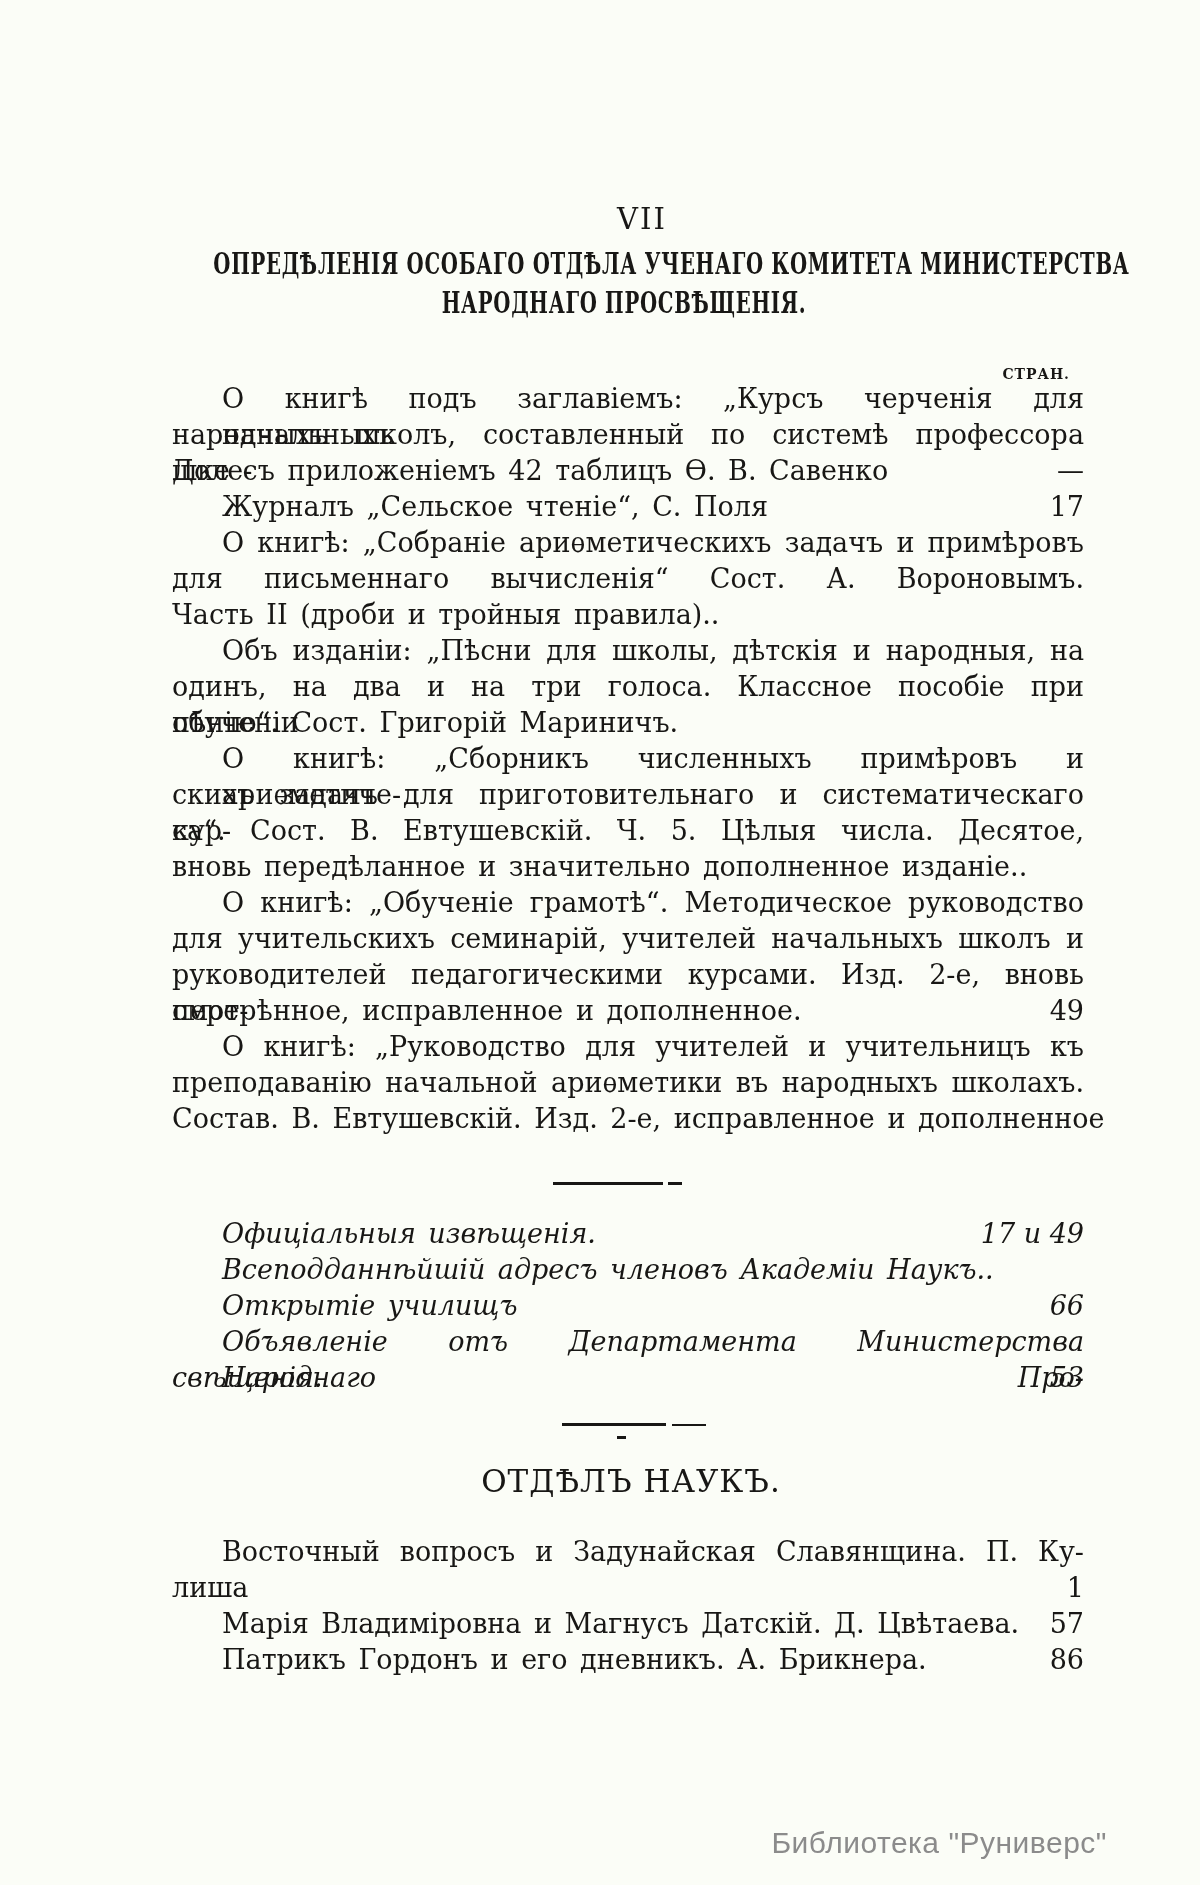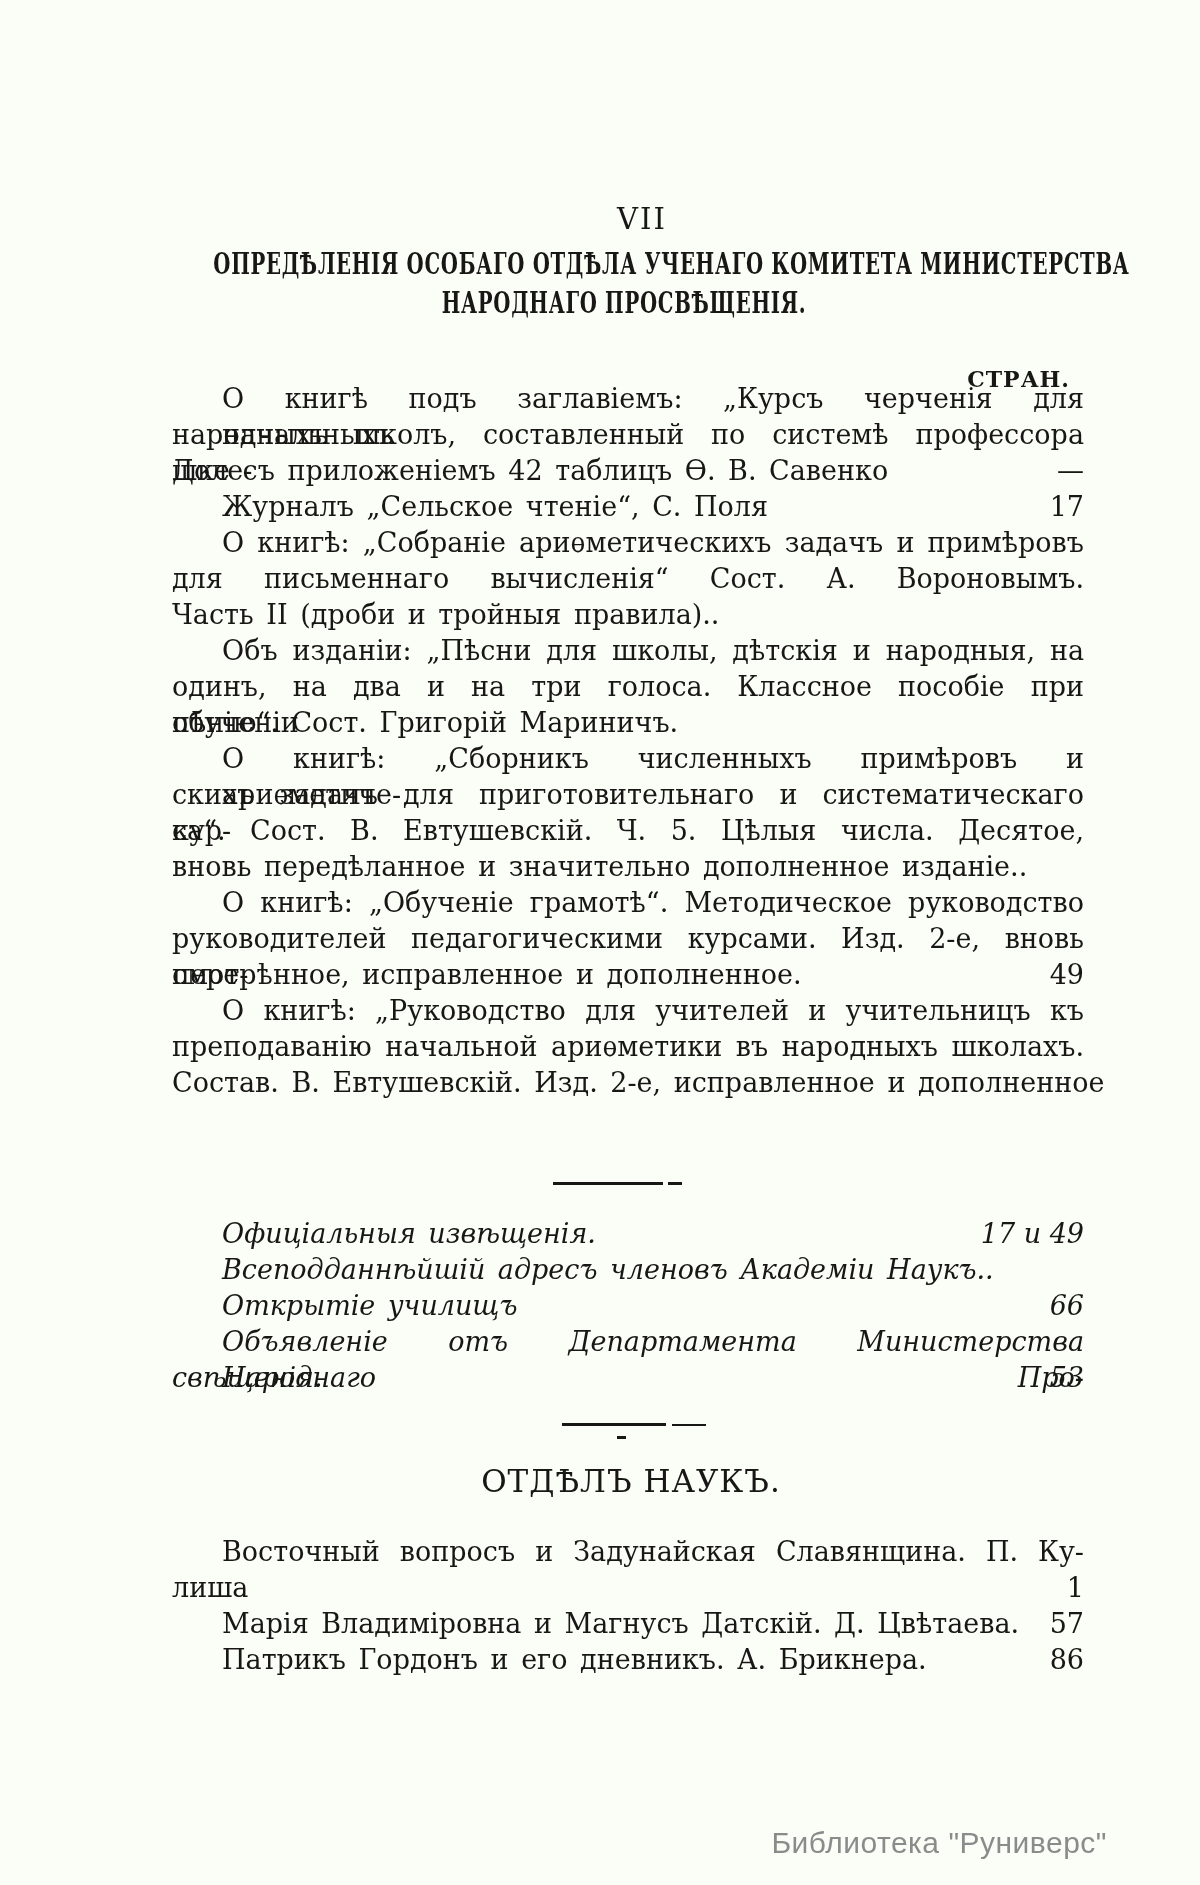--- a/index.html
+++ b/index.html
@@ -16,21 +16,21 @@
   .h1a,.h1b{
     position:absolute;left:0;width:1208px;text-align:center;
     font-weight:700;font-size:29px;line-height:32px;
     transform:scaleX(0.68);transform-origin:50% 50%;
     letter-spacing:1px;white-space:nowrap;
   }
   .h1a{top:248px;}
   .h1b{top:287px;}
   .stran{
     position:absolute;top:366px;right:150px;
-    font-size:22px;font-weight:700;letter-spacing:1px;
+    font-size:14px;font-weight:700;letter-spacing:1px;
   }
   .toc{position:absolute;left:152px;width:912px;}
   .sec1{top:381px;}
   .sec2{top:1216px;font-style:italic;}
   .sec3{top:1534px;}
   .line{
     position:relative;height:36px;line-height:36px;
     font-size:27px;word-spacing:4px;white-space:nowrap;
   }
   .line.ind{padding-left:50px;}
@@ -76,20 +76,21 @@
       <div class="line j"><span class="t">для письменнаго вычисленія“ Сост. А. Вороновымъ.</span></div>
       <div class="line"><span class="t">Часть II (дроби и тройныя правила)..</span></div>
       <div class="line ind j"><span class="t">Объ изданіи: „Пѣсни для школы, дѣтскія и народныя, на</span></div>
       <div class="line j"><span class="t">одинъ, на два и на три голоса. Классное пособіе при обученіи</span></div>
       <div class="line"><span class="t">пѣнію“. Сост. Григорій Мариничъ.</span></div>
       <div class="line ind j"><span class="t">О книгѣ: „Сборникъ численныхъ примѣровъ и ариѳметиче-</span></div>
       <div class="line j"><span class="t">скихъ задачъ для приготовительнаго и систематическаго кур-</span></div>
       <div class="line j"><span class="t">са“. Сост. В. Евтушевскій. Ч. 5. Цѣлыя числа. Десятое,</span></div>
       <div class="line"><span class="t">вновь передѣланное и значительно дополненное изданіе..</span></div>
       <div class="line ind j"><span class="t">О книгѣ: „Обученіе грамотѣ“. Методическое руководство</span></div>
+      <div class="line j"><span class="t">для учительскихъ семинарій, учителей начальныхъ школъ и</span></div>
       <div class="line j"><span class="t">руководителей педагогическими курсами. Изд. 2-е, вновь пере-</span></div>
       <div class="line"><span class="t">смотрѣнное, исправленное и дополненное.</span><span class="pg">49</span></div>
       <div class="line ind j"><span class="t">О книгѣ: „Руководство для учителей и учительницъ къ</span></div>
       <div class="line j"><span class="t">преподаванію начальной ариѳметики въ народныхъ школахъ.</span></div>
       <div class="line"><span class="t">Состав. В. Евтушевскій. Изд. 2-е, исправленное и дополненное</span></div>
     </div>
 
   <div class="rule rule1"></div>
   <div class="rule rule1t"></div>
 

